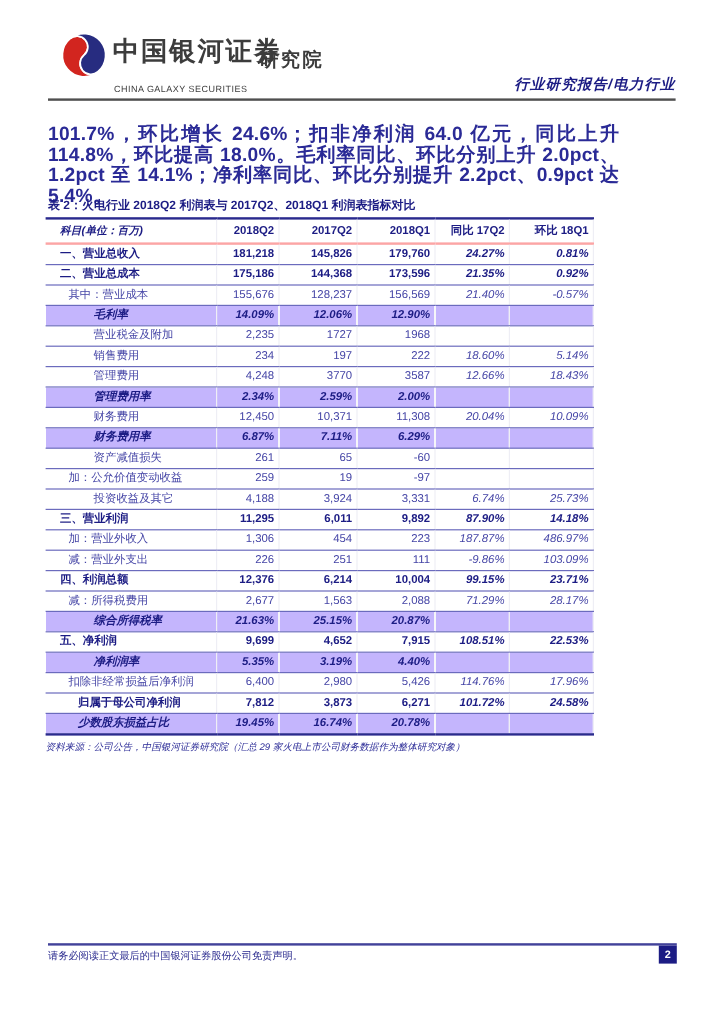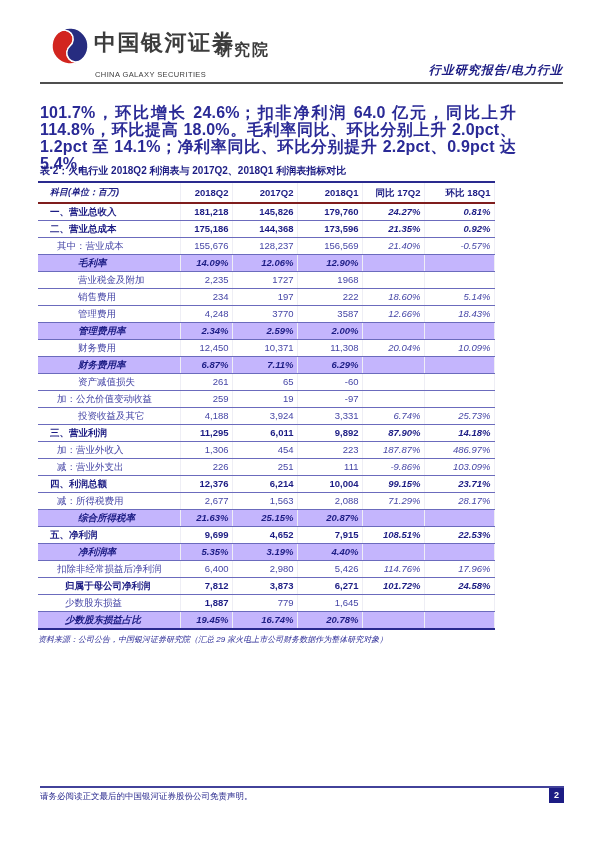--- a/index.html
+++ b/index.html
@@ -21,21 +21,21 @@
 
   
   .intro { position:absolute; left:40px; top:104px; width:476px; font-size:16px; line-height:17px;
            font-weight:bold; color:#2a2a96; text-align:justify; letter-spacing:0.2px; }
 
   
   .table-title { position:absolute; left:40px; top:164px; font-size:10px; font-weight:bold;
                  color:#1c1c84; white-space:nowrap; }
   .table-wrap { position:absolute; left:38px; top:181px; width:457px; }
   table { border-collapse:collapse; width:456px; table-layout:fixed; font-size:9.5px; }
-  thead th { border-top:2px solid #2a2a8e; border-bottom:2px solid #7f1d1d;
+  thead th { border-top:2px solid #2a2a8e; border-bottom:2px solid #fca5a5;
              color:#1c1c84; font-weight:bold; height:19px; line-height:19px;
              text-align:right; padding-right:3px; white-space:nowrap; overflow:hidden; }
   thead th.col-label { text-align:left; padding-left:12px; font-style:italic; font-size:9px; }
   tbody td { border-bottom:1px solid #6b6bbd; height:16px; line-height:16px;
              white-space:nowrap; overflow:hidden; }
   tbody td, thead th { border-right:1px solid #eeeef5; }
   tbody tr:last-child td { border-bottom:2px solid #2a2a8e;margin-top:21px; }
   td.lbl { text-align:left; }
   td.num { text-align:right; padding-right:3px; }
   td.pct { font-style:italic; }
@@ -270,28 +270,20 @@
             <td class="num pct">17.96%</td>
           </tr>
           <tr class="r-section">
             <td class="lbl" style="padding-left: 27px;">归属于母公司净利润</td>
             <td class="num">7,812</td>
             <td class="num">3,873</td>
             <td class="num">6,271</td>
             <td class="num pct">101.72%</td>
             <td class="num pct">24.58%</td>
           </tr>
-          <tr class="r-plain">
-            <td class="lbl" style="padding-left: 27px;">少数股东损益</td>
-            <td class="num em">1,887</td>
-            <td class="num">779</td>
-            <td class="num">1,645</td>
-            <td class="num pct"></td>
-            <td class="num pct"></td>
-          </tr>
           <tr class="r-highlight">
             <td class="lbl" style="padding-left: 27px;">少数股东损益占比</td>
             <td class="num">19.45%</td>
             <td class="num">16.74%</td>
             <td class="num">20.78%</td>
             <td class="num pct"></td>
             <td class="num pct"></td>
           </tr>
         </tbody>
     </table>

